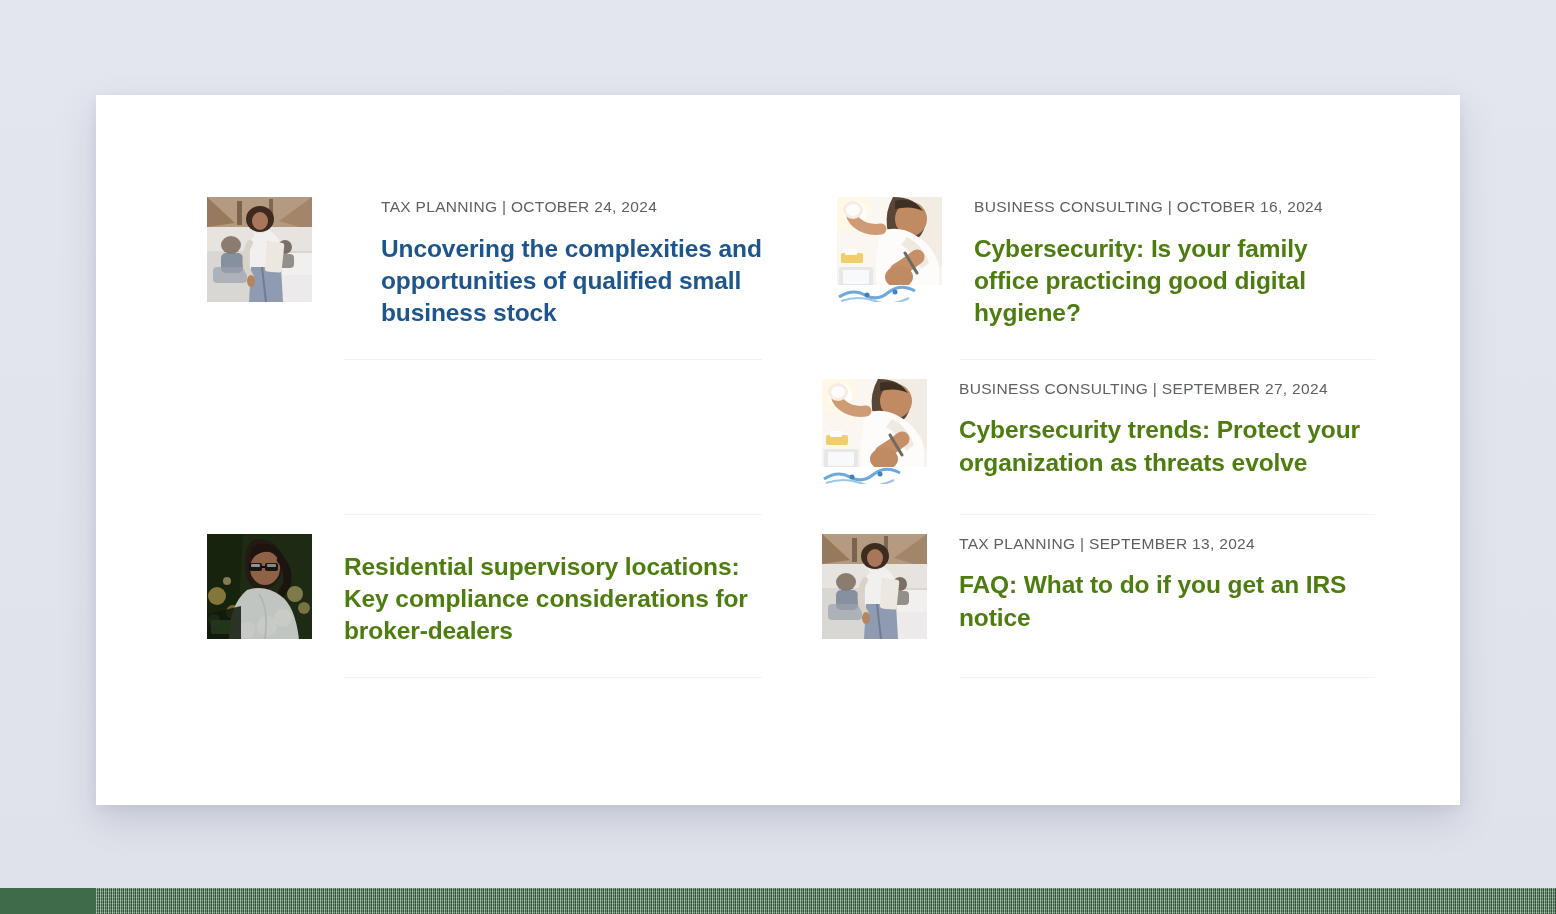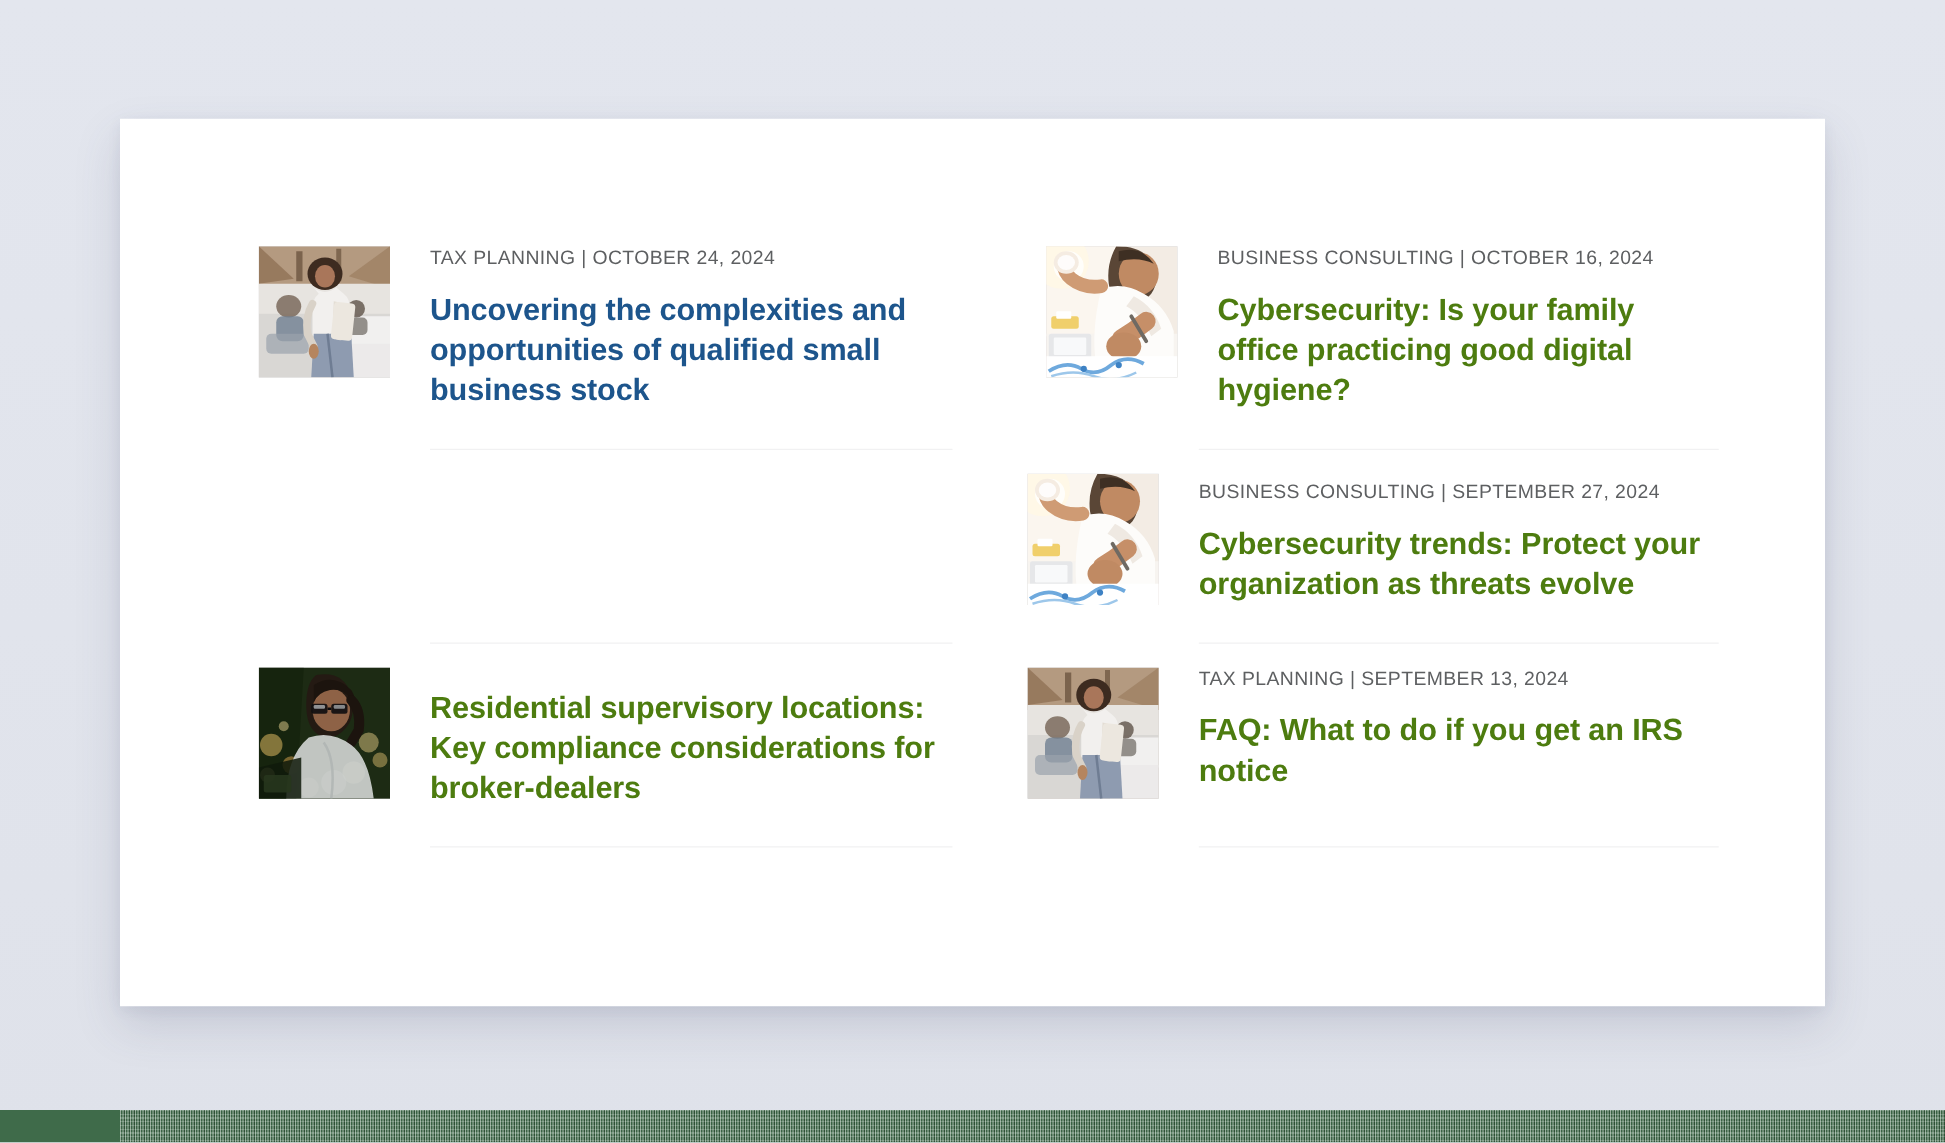--- a/index.html
+++ b/index.html
@@ -128,21 +128,21 @@
   
   .rule-cell { padding-top: 0; }
 </style>
 </head>
 <body>
 
 <div class="page-bg"></div>
 
 <div class="card">
   <div class="grid" id="grid">
-      <div class="article col-left" style="grid-row: 1;">
+      <div class="article col-left" style="grid-row: 1; gap: 37px;">
         <a class="thumb" href="#">
           <svg viewBox="0 0 105 105">
             <use href="#art-woman-standing-in-open-office-photo"></use>
           </svg>
         </a>
         <div class="body">
           <div class="meta">TAX PLANNING | OCTOBER 24, 2024</div>
           <a class="title accent" href="#">Uncovering the complexities and opportunities of qualified small business stock</a>
         </div>
       </div>
@@ -156,21 +156,21 @@
           <div class="meta">BUSINESS CONSULTING | OCTOBER 16, 2024</div>
           <a class="title" href="#">Cybersecurity: Is your family office practicing good digital hygiene?</a>
         </div>
       </div>
       <div class="rule-cell" style="grid-area: 2 / 1; padding-left: 137px; padding-top: 30px; padding-bottom: 19px;">
         <div class="divider"></div>
       </div>
       <div class="rule-cell" style="grid-area: 2 / 3; padding-left: 137px; padding-top: 30px; padding-bottom: 19px;">
         <div class="divider"></div>
       </div>
-      <div class="article col-right" style="grid-row: 3; align-items: flex-end;">
+      <div class="article col-right" style="grid-row: 3;">
         <a class="thumb" href="#">
           <svg viewBox="0 0 105 105">
             <use href="#art-person-writing-at-desk-photo"></use>
           </svg>
         </a>
         <div class="body">
           <div class="meta">BUSINESS CONSULTING | SEPTEMBER 27, 2024</div>
           <a class="title" href="#">Cybersecurity trends: Protect your organization as threats evolve</a>
         </div>
       </div>

